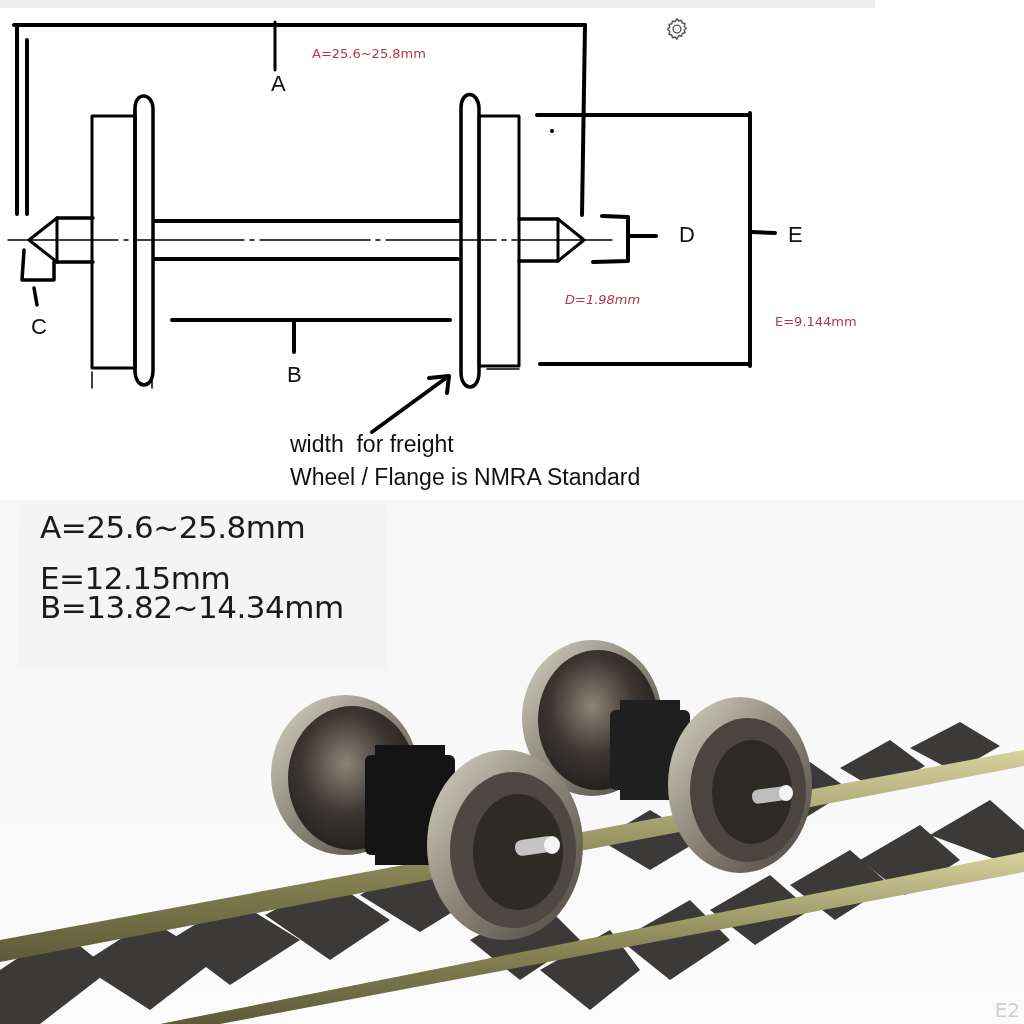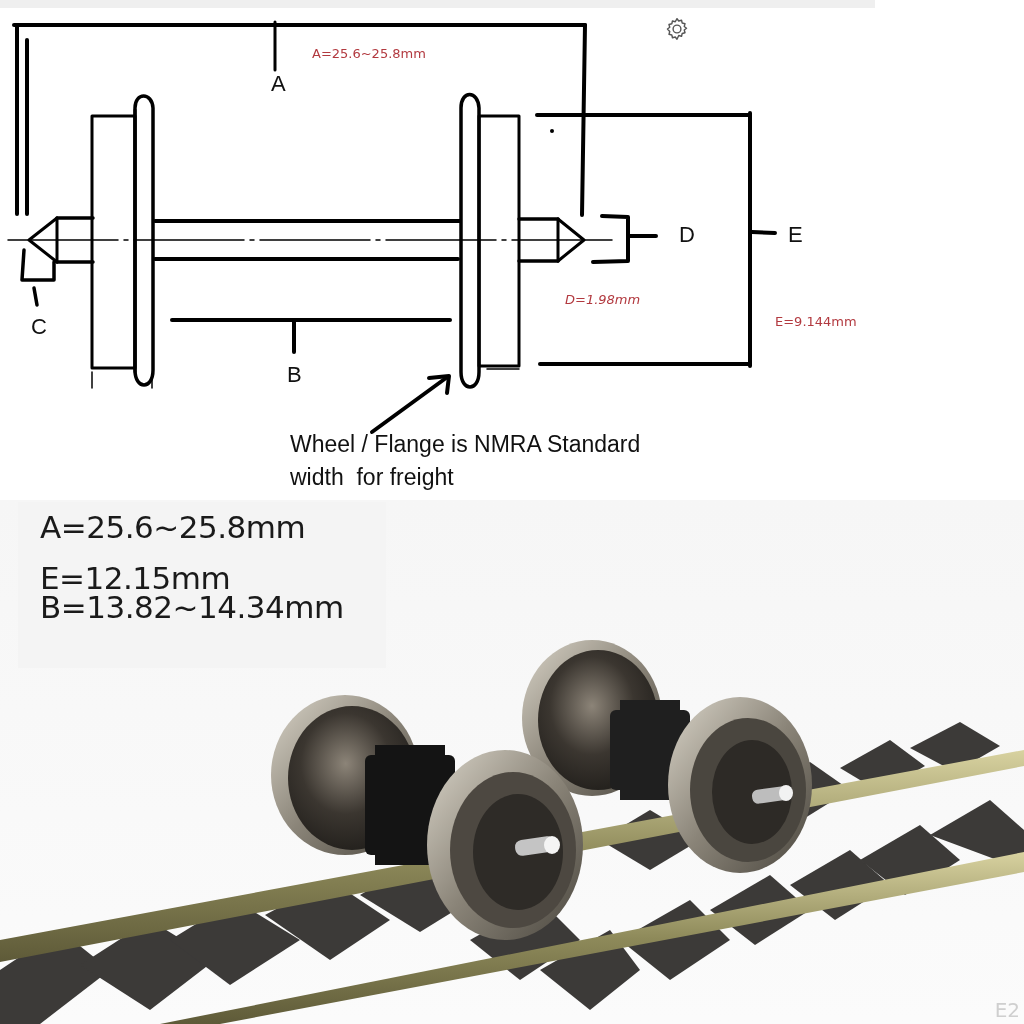--- a/index.html
+++ b/index.html
@@ -88,22 +88,22 @@
   <span class="lbl big" style="left:679px; top:224px;">D</span>
   <span class="lbl big" style="left:788px; top:224px;">E</span>
 
   
   <span class="red" style="left:312px; top:47px;">A=25.6~25.8mm</span>
   <span class="red" style="left:565px; top:293px;font-style:italic;">D=1.98mm</span>
   <span class="red" style="left:775px; top:283px;margin-top:32px;">E=9.144mm</span>
 
   
   <div class="note">
+    <div style="white-space:pre;">width  for freight</div>
     <div>Wheel / Flange is NMRA Standard</div>
-    <div style="white-space:pre;">width  for freight</div>
   </div>
 </div>
 
 <div class="gear">
   <svg width="26" height="26" viewBox="0 0 24 24">
     <path d="M12 2.5l1.6 2.1 2.6-.7.6 2.6 2.6.6-.7 2.6 2.1 1.6-2.1 1.6.7 2.6-2.6.6-.6 2.6-2.6-.7L12 21.5l-1.6-2.1-2.6.7-.6-2.6-2.6-.6.7-2.6L3.2 12l2.1-1.6-.7-2.6 2.6-.6.6-2.6 2.6.7z" fill="none" stroke="#555" stroke-width="1.3" stroke-linejoin="round"></path>
     <circle cx="12" cy="12" r="3.6" fill="none" stroke="#555" stroke-width="1.3"></circle>
   </svg>
 </div>
 

